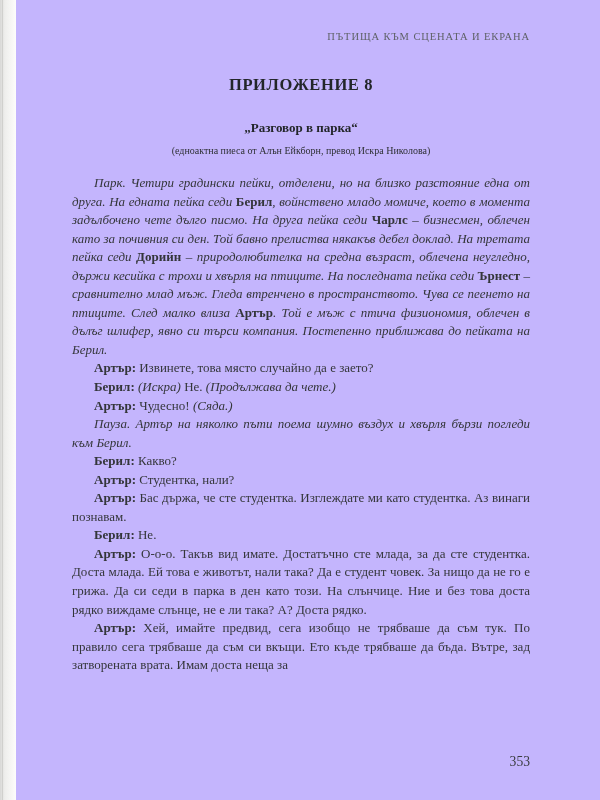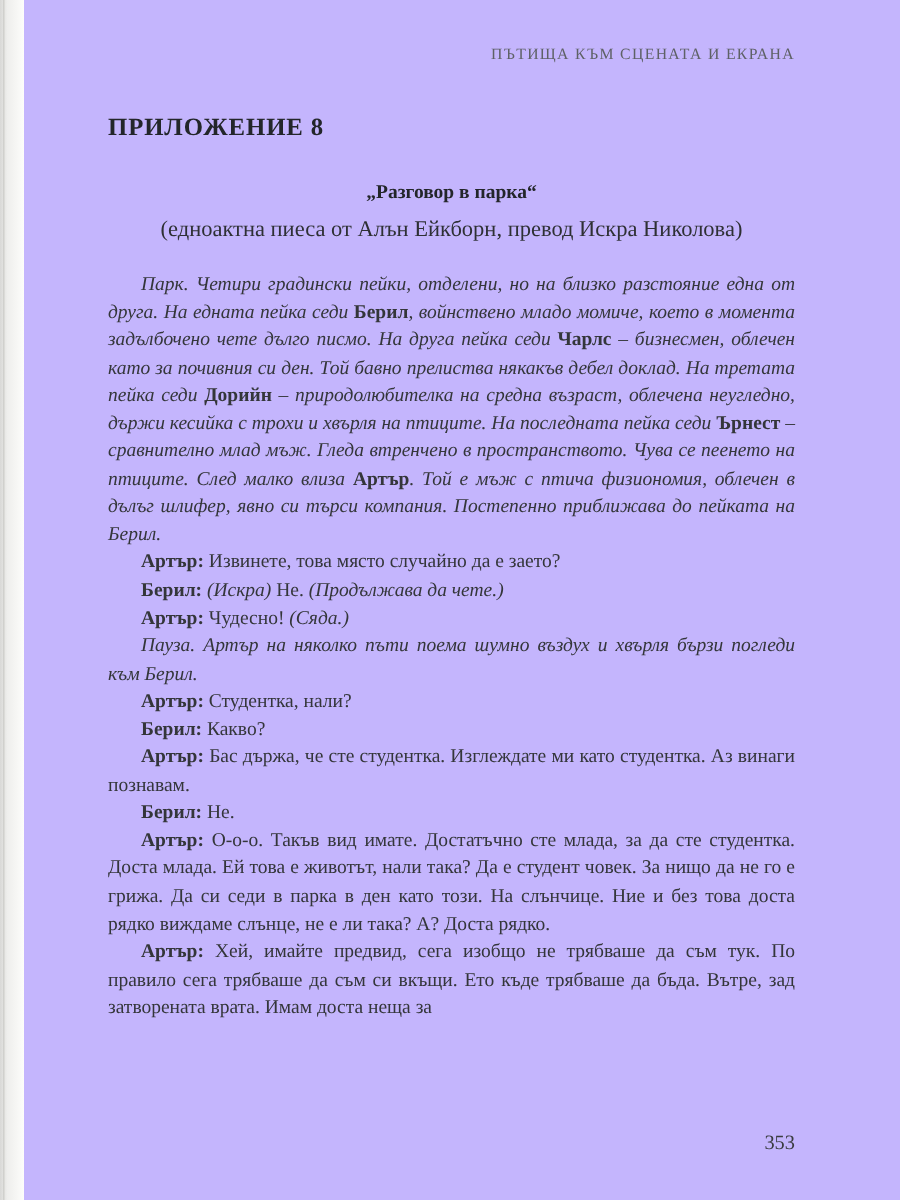--- a/index.html
+++ b/index.html
@@ -42,36 +42,37 @@
   .running-head {
     text-align: right;
     font-size: 10.5px;
     letter-spacing: .9px;
     color: #5e6166;
     padding-top: 31px;
     font-variant: normal;
     white-space: nowrap;
   }
   .appendix-title {
+    text-align: center;
     font-weight: bold;
     font-size: 16.5px;
     letter-spacing: .6px;
     color: #23262a;
     margin-top: 33px;
   }
   .play-title {
     text-align: center;
     font-weight: bold;
     font-size: 13px;
     color: #23262a;
     margin-top: 25px;
   }
   .play-subtitle {
     text-align: center;
-    font-size: 15px;
+    font-size: 10px;
     color: #2e3034;
     margin-top: 9px;
   }
   .body-block {
     margin-top: 18px;
     font-size: 13px;
     line-height: 18.55px;
     text-align: justify;
     text-justify: inter-word;
     hyphens: manual;
@@ -126,22 +127,22 @@
     <div class="body-block">
 
       <p class="para stage"><span>Парк. Четири градински пейки, отделени, но на близко разстояние една от друга. На едната пейка седи </span><span class="name">Берил</span><span>, войнствено младо момиче, което в момента задълбочено чете дълго писмо. На друга пейка седи </span><span class="name">Чарлс</span><span> – бизнесмен, облечен като за почивния си ден. Той бавно прелиства някакъв дебел доклад. На третата пейка седи </span><span class="name">Дорийн</span><span> – природолюбителка на средна възраст, облечена неугледно, държи кесийка с трохи и хвърля на птиците. На последната пейка седи </span><span class="name">Ърнест</span><span> – сравнително млад мъж. Гледа втренчено в пространството. Чува се пеенето на птиците. След малко влиза </span><span class="name">Артър</span><span>. Той е мъж с птича физиономия, облечен в дълъг шлифер, явно си търси компания. Постепенно приближава до пейката на Берил.</span></p>
 
       <p class="para"><span class="name">Артър:</span><span class="dir"></span><span class="speech"> Извинете, това място случайно да е заето?</span><span class="dir"></span></p>
       <p class="para"><span class="name">Берил:</span><span class="dir"> (Искра)</span><span class="speech"> Не. </span><span class="dir">(Продължава да чете.)</span></p>
       <p class="para"><span class="name">Артър:</span><span class="dir"></span><span class="speech"> Чудесно! </span><span class="dir">(Сяда.)</span></p>
 
       <p class="para stage">Пауза. Артър на няколко пъти поема шумно въздух и хвърля бързи погледи към Берил.</p>
 
+      <p class="para"><span class="name">Берил:</span><span class="dir"></span><span class="speech"> Какво?</span><span class="dir"></span></p>
       <p class="para"><span class="name">Артър:</span><span class="dir"></span><span class="speech"> Студентка, нали?</span><span class="dir"></span></p>
-      <p class="para"><span class="name">Берил:</span><span class="dir"></span><span class="speech"> Какво?</span><span class="dir"></span></p>
       <p class="para"><span class="name">Артър:</span><span class="dir"></span><span class="speech"> Бас държа, че сте студентка. Изглеждате ми като студентка. Аз винаги познавам.</span><span class="dir"></span></p>
       <p class="para"><span class="name">Берил:</span><span class="dir"></span><span class="speech"> Не.</span><span class="dir"></span></p>
       <p class="para"><span class="name">Артър:</span><span class="dir"></span><span class="speech"> О-о-о. Такъв вид имате. Достатъчно сте млада, за да сте студентка. Доста млада. Ей това е животът, нали така? Да е студент човек. За нищо да не го е грижа. Да си седи в парка в ден като този. На слънчице. Ние и без това доста рядко виждаме слънце, не е ли така? А? Доста рядко.</span><span class="dir"></span></p>
       <p class="para"><span class="name">Артър:</span><span class="dir"></span><span class="speech"> Хей, имайте предвид, сега изобщо не трябваше да съм тук. По правило сега трябваше да съм си вкъщи. Ето къде трябваше да бъда. Вътре, зад затворената врата. Имам доста неща за</span><span class="dir"></span></p>
 
     </div>
 
     <div class="folio">353</div>
 
   </div>

